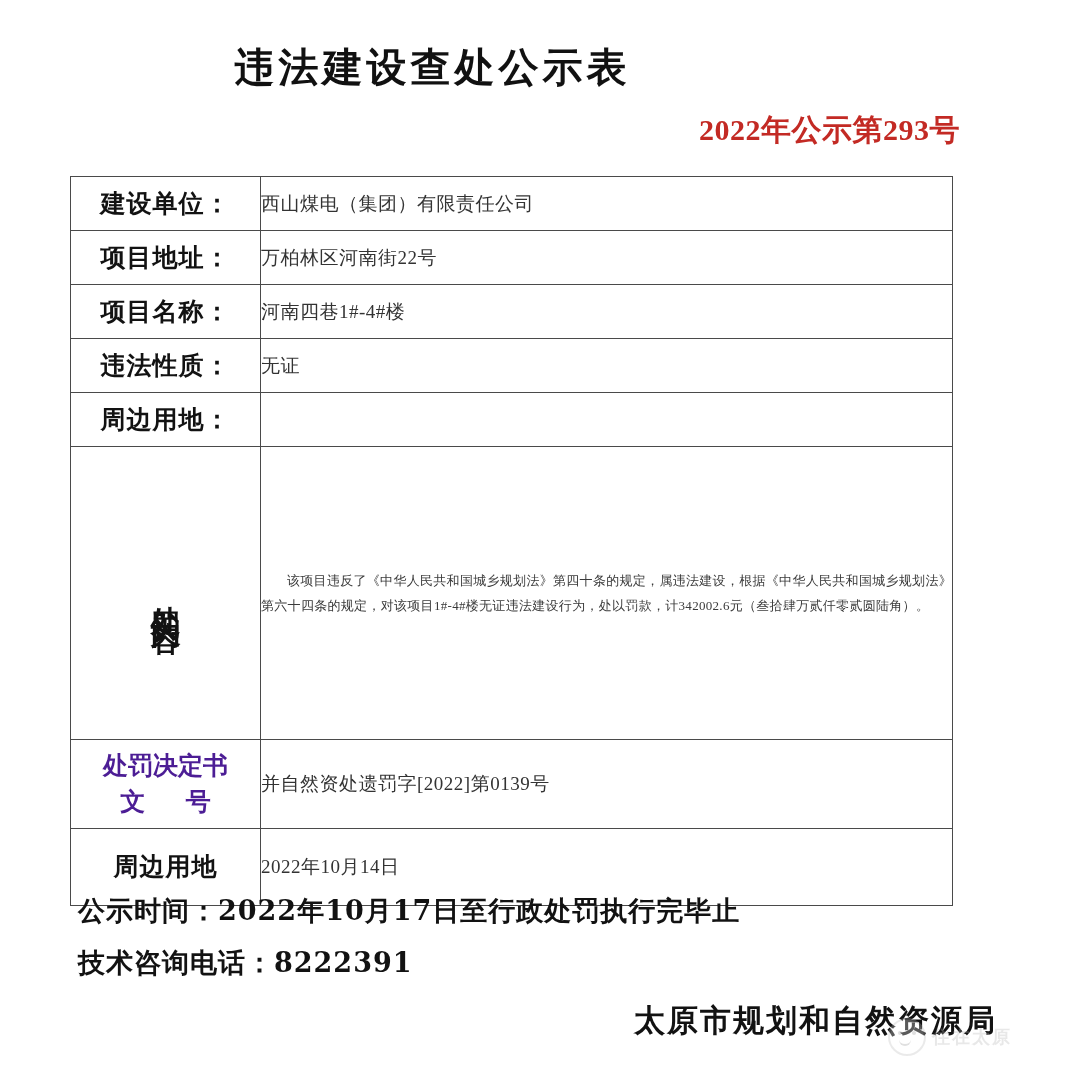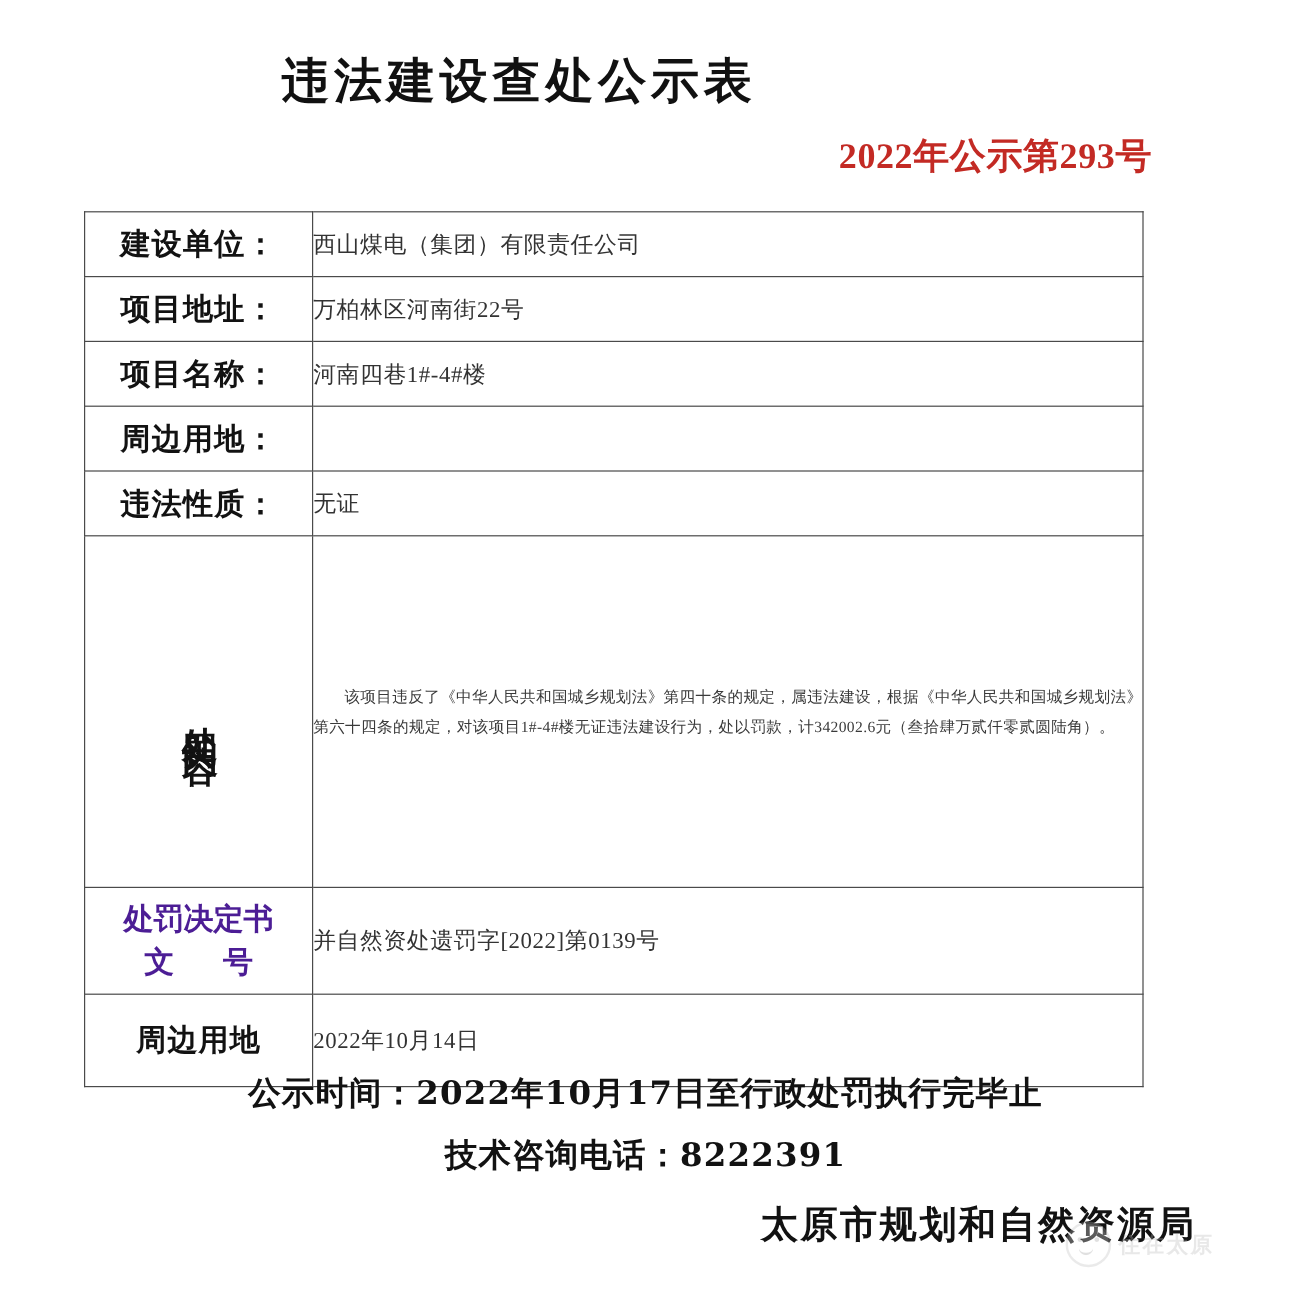--- a/index.html
+++ b/index.html
@@ -129,21 +129,20 @@
 
   .row-docno td { height: 88px; }
   .row-time td  { height: 76px; }
 
   
   .footer {
     position: absolute;
     left: 78px;
     top: 893px;
     width: 920px;
-    text-align: center;
   }
   .footer-line {
     font-family: "DejaVu Serif", "Liberation Serif", serif;
     font-weight: bold;
     font-size: 27px;
     letter-spacing: 1px;
     color: #121212;
     margin-bottom: 16px;
     white-space: nowrap;
   }
@@ -230,26 +229,26 @@
       </tr>
       <tr class="row-basic">
         <td class="lbl">项目地址：</td>
         <td class="val">万柏林区河南街22号</td>
       </tr>
       <tr class="row-basic">
         <td class="lbl">项目名称：</td>
         <td class="val">河南四巷1#-4#楼</td>
       </tr>
       <tr class="row-basic">
+        <td class="lbl">违法性质：</td>
+        <td class="val">无证</td>
+      </tr>
+      <tr class="row-basic">
         <td class="lbl">周边用地：</td>
         <td class="val"></td>
-      </tr>
-      <tr class="row-basic">
-        <td class="lbl">违法性质：</td>
-        <td class="val">无证</td>
       </tr>
 
       <tr>
         <td>
           <div class="vert-wrap">
             <div class="vert-label">处罚内容</div>
           </div>
         </td>
         <td class="penalty-body">
           <div class="penalty-text">该项目违反了《中华人民共和国城乡规划法》第四十条的规定，属违法建设，根据《中华人民共和国城乡规划法》第六十四条的规定，对该项目1#-4#楼无证违法建设行为，处以罚款，计342002.6元（叁拾肆万贰仟零贰圆陆角）。</div>

